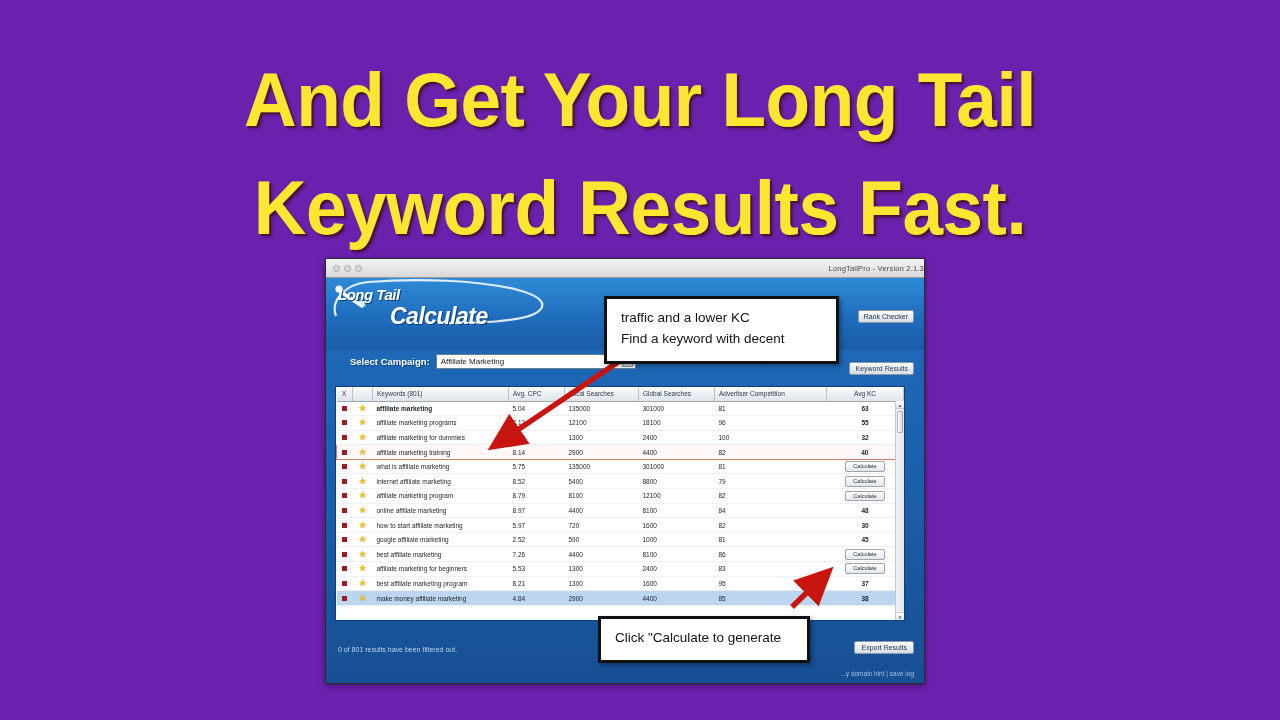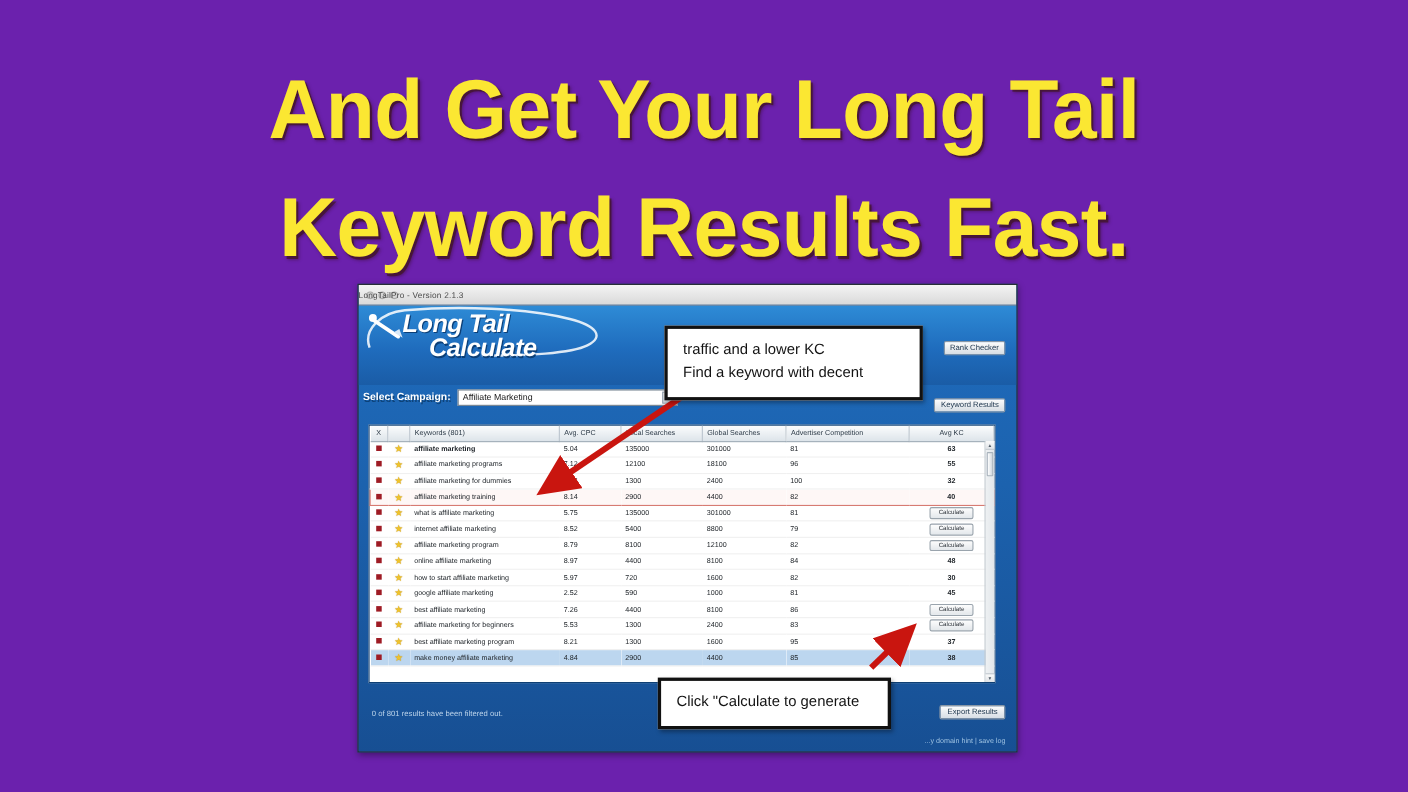--- a/index.html
+++ b/index.html
@@ -45,21 +45,21 @@
     background: linear-gradient(#f4f4f4, #d9d9d9);
     border-bottom: 1px solid #9a9a9a;
     display: flex; align-items: center;
     position: relative;
   }
   .traffic { display: flex; gap: 4px; margin-left: 7px; }
   .dot { width: 7px; height: 7px; border-radius: 50%;
          background: #d8d8d8; border: 1px solid #a9a9a9; }
   .titlebar-title {
     position: absolute; left: 0; right: 0;
-    text-align: left;
+    text-align: right;
     font-size: 7.5px; color: #4a4a4a; letter-spacing: .2px;
   }
 
   
   .app-body {
     position: relative;
     height: 406px;
     background: linear-gradient(#1F6CBD 0%, #1C62AE 40%, #174F93 100%);
     padding: 0;
   }
@@ -70,21 +70,21 @@
     height: 72px;
     background: linear-gradient(180deg, #2E8BD6 0%, #1F6CBD 55%, #1A5CA6 100%);
   }
   .logo {
     position: absolute; left: 12px; top: 6px;
     width: 240px; height: 58px;
     color: #ffffff;
     font-style: italic; font-weight: bold;
     text-shadow: 1px 1px 0 #0c3f77;
   }
-  .logo .l1 { font-size: 23px; line-height: 21px; margin-left: 28px; letter-spacing: -.5px; }
+  .logo .l1 { font-size: 15px; line-height: 21px; letter-spacing: -.5px; }
   .logo .l2 { font-size: 23px; line-height: 23px; margin-left: 52px; letter-spacing: -.5px; }
   .logo-swoosh {
     position: absolute; left: 2px; top: -2px;
     width: 232px; height: 54px;
     pointer-events: none;
   }
 
   .btn-top {
     position: absolute;
     font-size: 7px; color: #20384f;
@@ -95,21 +95,21 @@
     white-space: nowrap;
   }
   #btn-add-keywords { right: 210px; top: 32px; }
   #btn-rank-checker { right: 10px; top: 32px; }
   #btn-keyword-results { right: 10px; top: 84px; }
 
   
   .campaign-row {
     position: relative;
     height: 22px;
-    padding-left: 4px;
+    padding-left: 24px;
     display: flex; align-items: center; gap: 6px;
   }
   .campaign-label {
     color: #ffffff; font-size: 9.5px; font-weight: bold;
     text-shadow: 1px 1px 0 #0d4278;
   }
   .campaign-select {
     width: 200px; height: 15px;
     background: #ffffff;
     border: 1px solid #6d7c8a;

